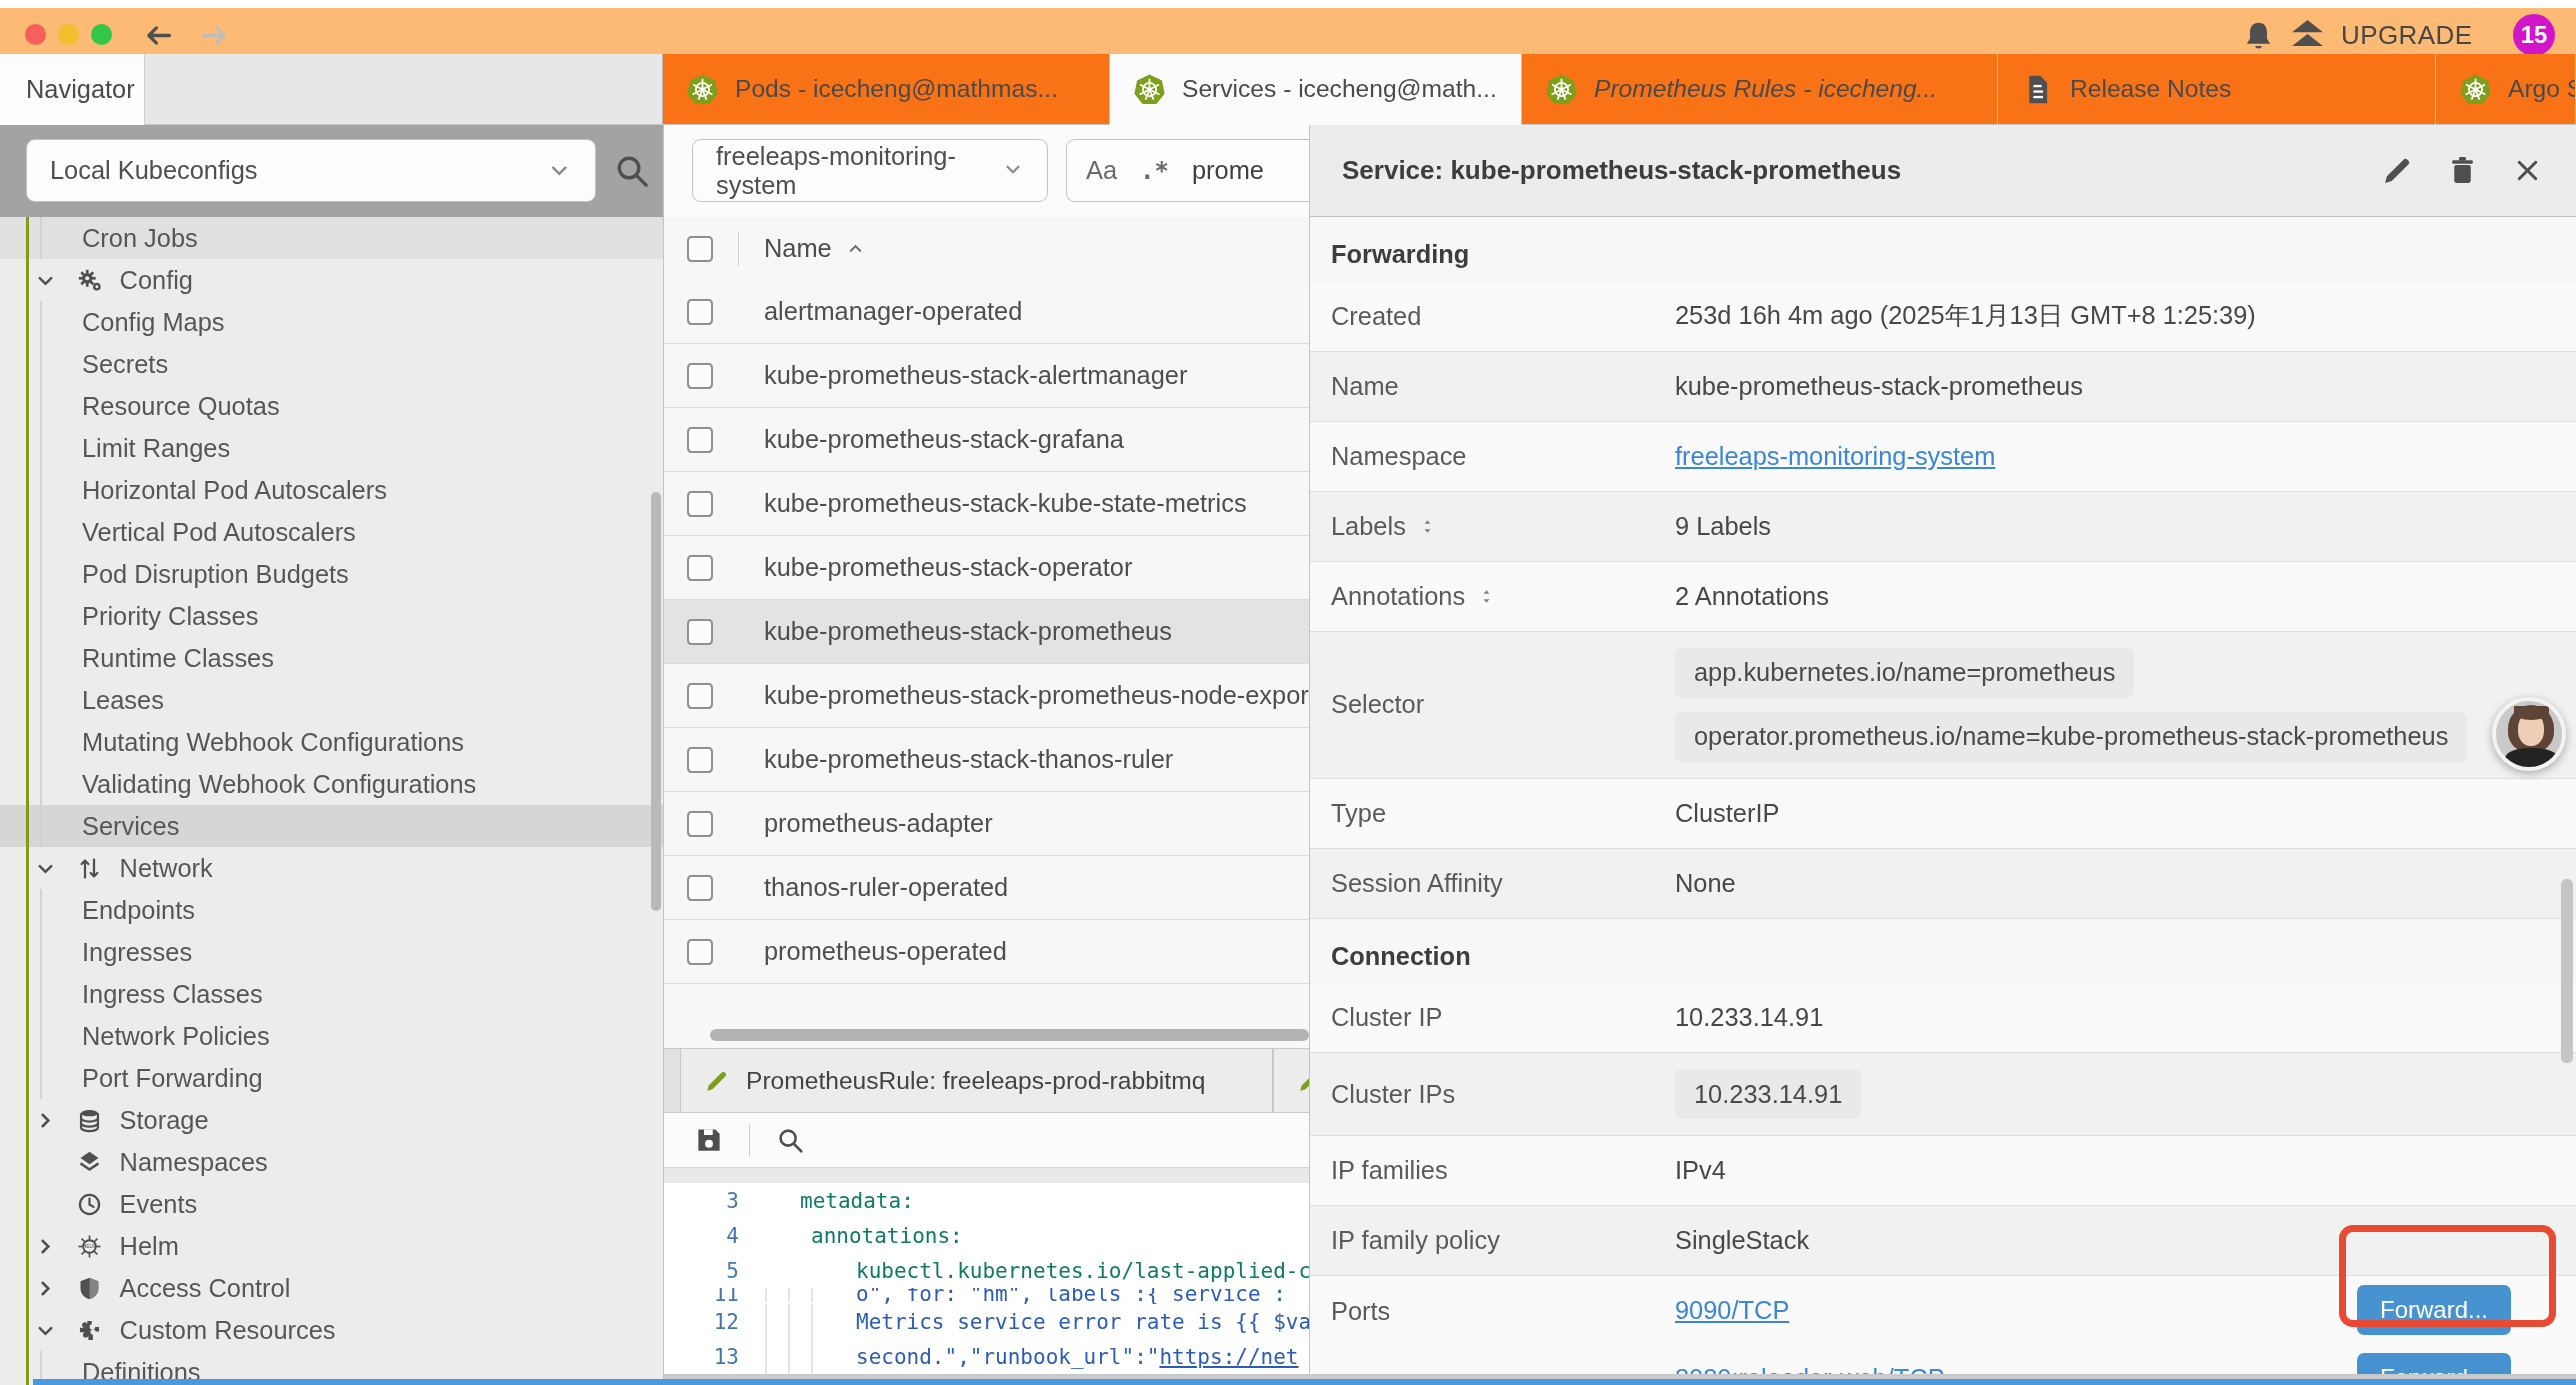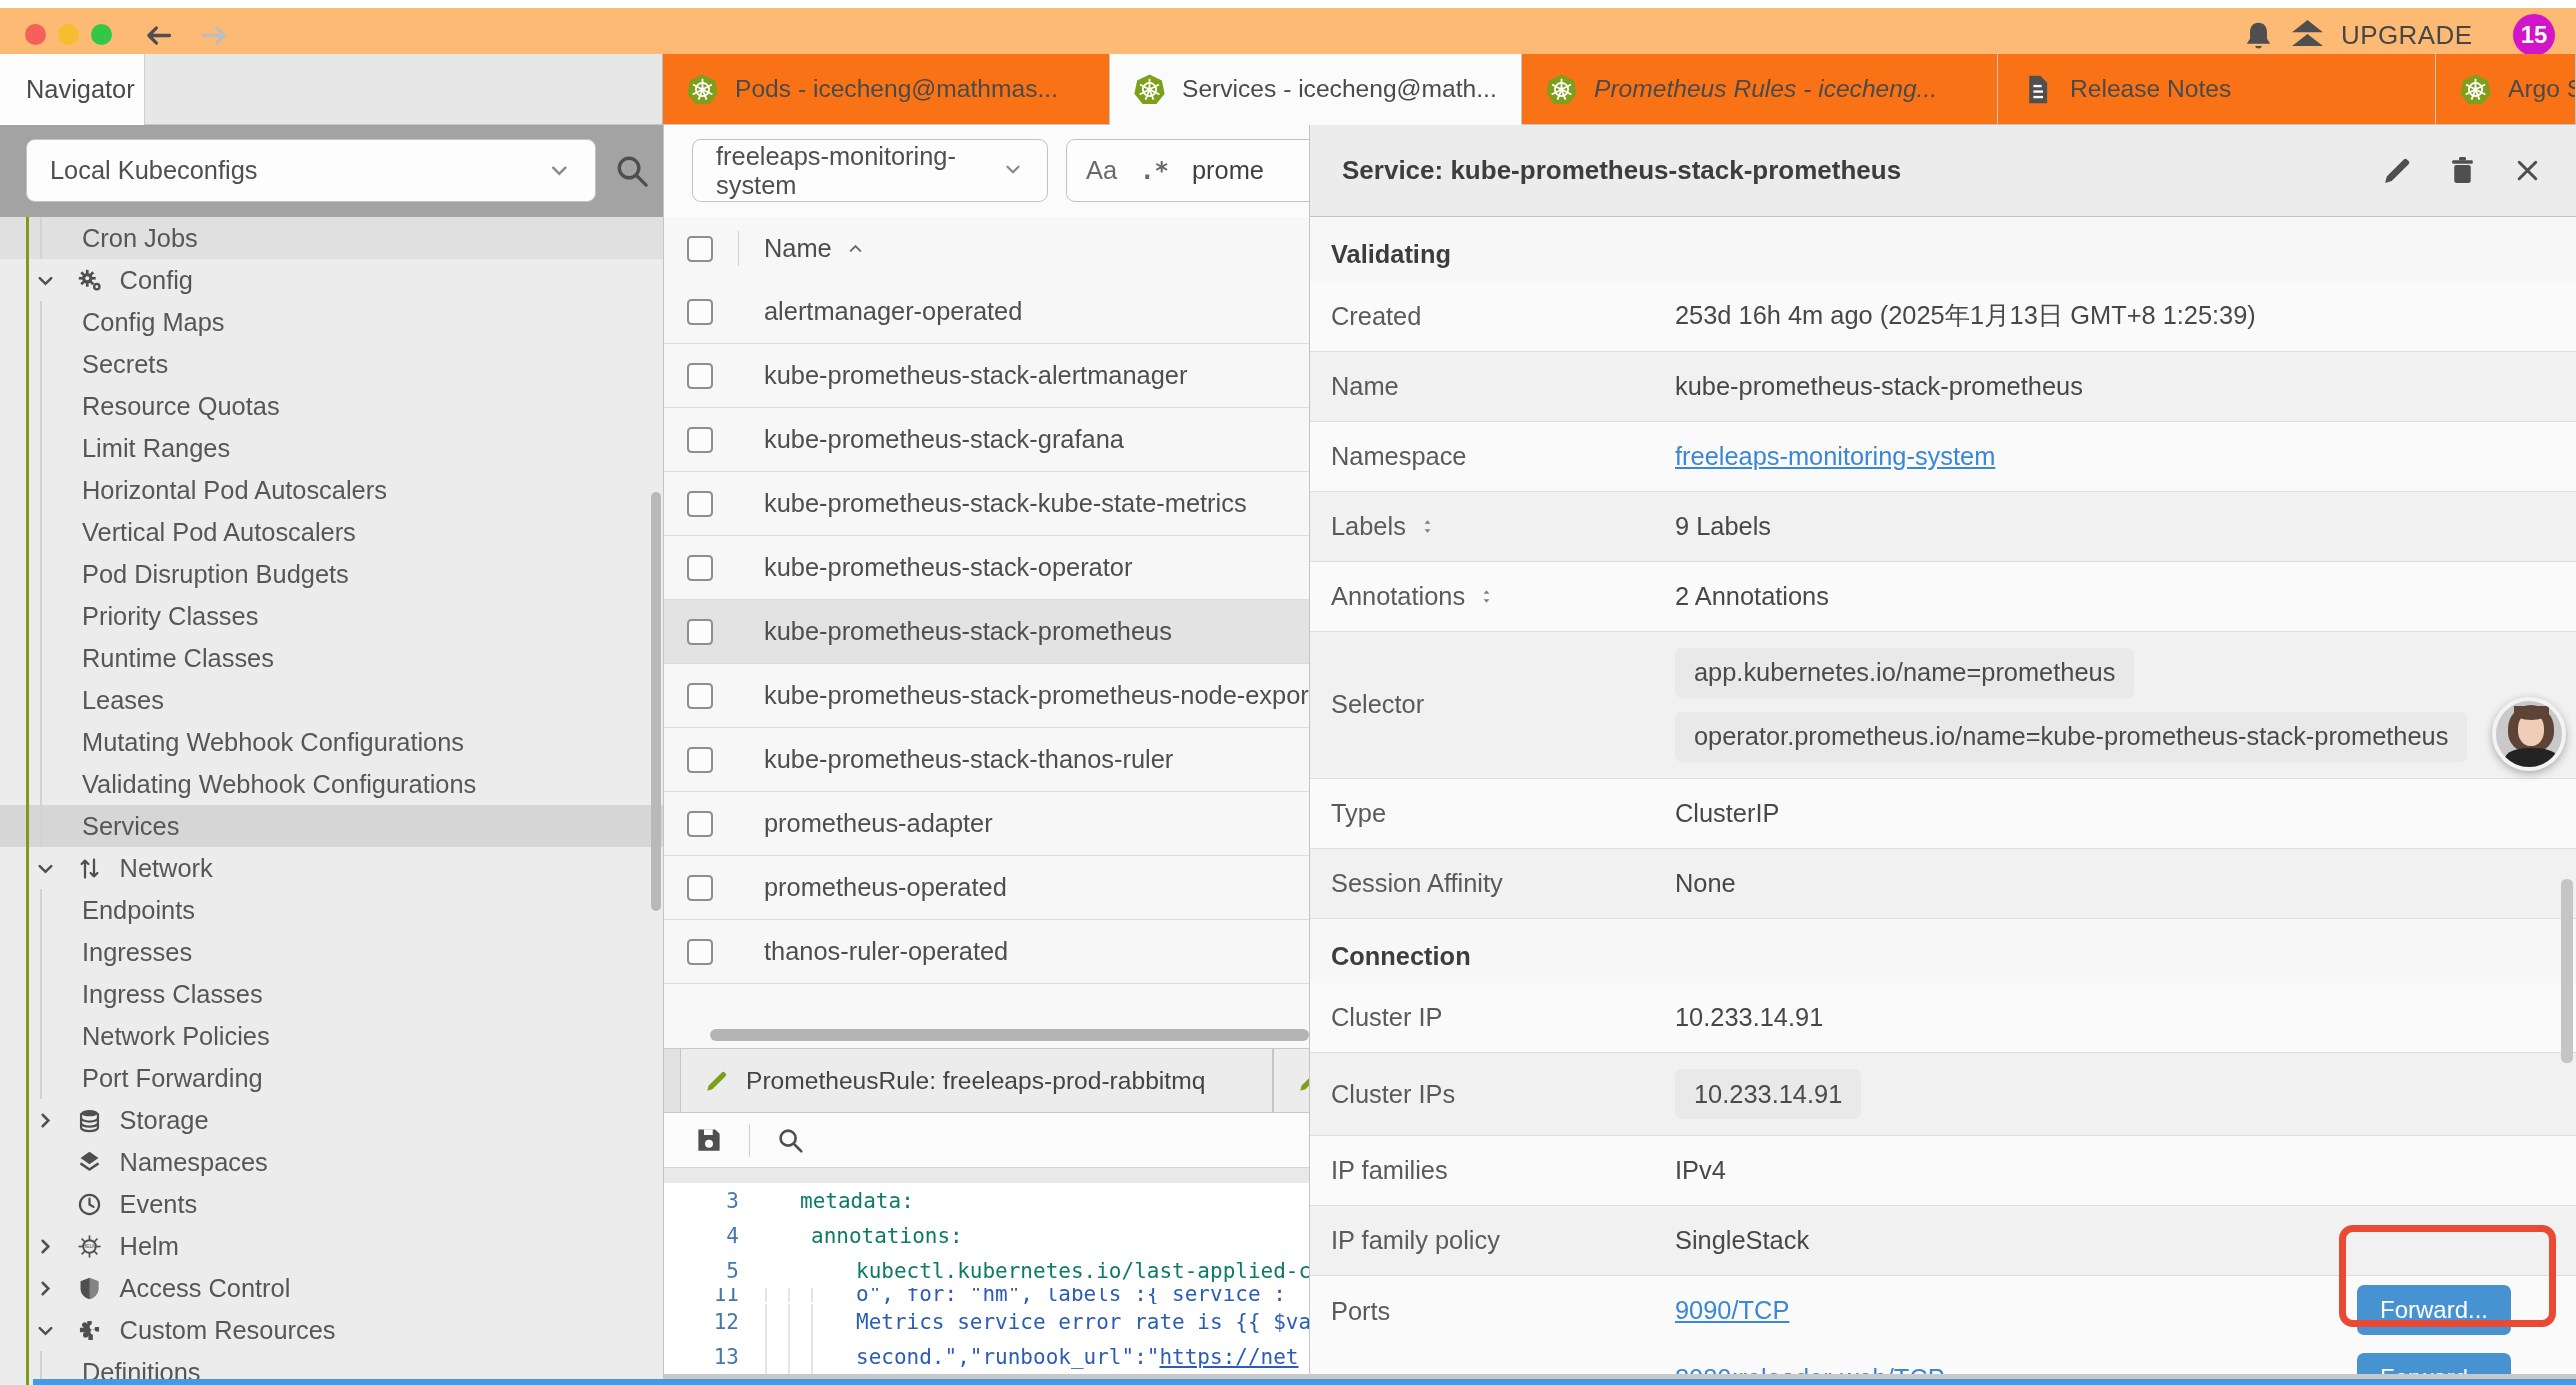--- a/index.html
+++ b/index.html
@@ -528,25 +528,25 @@
       <div class="row">
         <span class="cb"></span>
         <span class="cell">kube-prometheus-stack-thanos-ruler</span>
       </div>
       <div class="row">
         <span class="cb"></span>
         <span class="cell">prometheus-adapter</span>
       </div>
       <div class="row">
         <span class="cb"></span>
+        <span class="cell">thanos-ruler-operated</span>
+      </div>
+      <div class="row">
+        <span class="cb"></span>
         <span class="cell">prometheus-operated</span>
-      </div>
-      <div class="row">
-        <span class="cb"></span>
-        <span class="cell">thanos-ruler-operated</span>
       </div>
     </div>
   <div id="hscroll"></div>
   <div id="etabs">
     <div class="etab" id="etab1">
       <span class="pencil">
           <svg viewBox="0 0 24 24">
             <path d="M3 21l1.3-4.8L16.4 4.1a1.9 1.9 0 0 1 2.7 0l.8.8a1.9 1.9 0 0 1 0 2.7L7.8 19.7z" fill="#7d9f1c"></path>
           </svg>
         </span>
@@ -640,21 +640,21 @@
           <rect x="9.5" y="2.2" width="5" height="2.6" rx="1"></rect>
         </svg>
       </span>
     <span class="hicon">
         <svg viewBox="0 0 24 24" fill="none" stroke="#4f4f4f" stroke-width="2.2" stroke-linecap="round">
           <path d="M6 6l12 12M18 6L6 18"></path>
         </svg>
       </span>
   </div>
   <div id="dbody">
-      <div class="dsection-title">Validating</div>
+      <div class="dsection-title">Forwarding</div>
       <div class="drow">
         <span class="dlabel">
           <span>Created</span>
         </span>
         <span class="dvalue">253d 16h 4m ago (2025年1月13日 GMT+8 1:25:39)</span>
       </div>
       <div class="drow alt">
         <span class="dlabel">
           <span>Name</span>
         </span>

